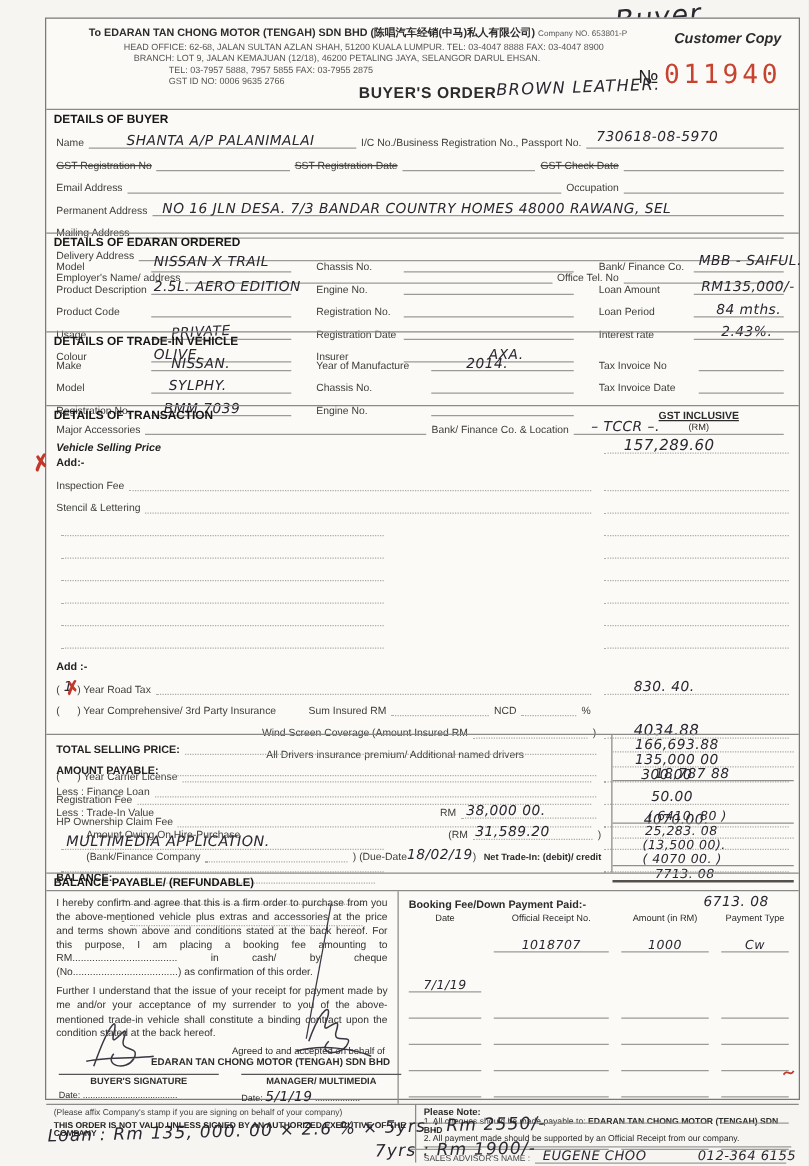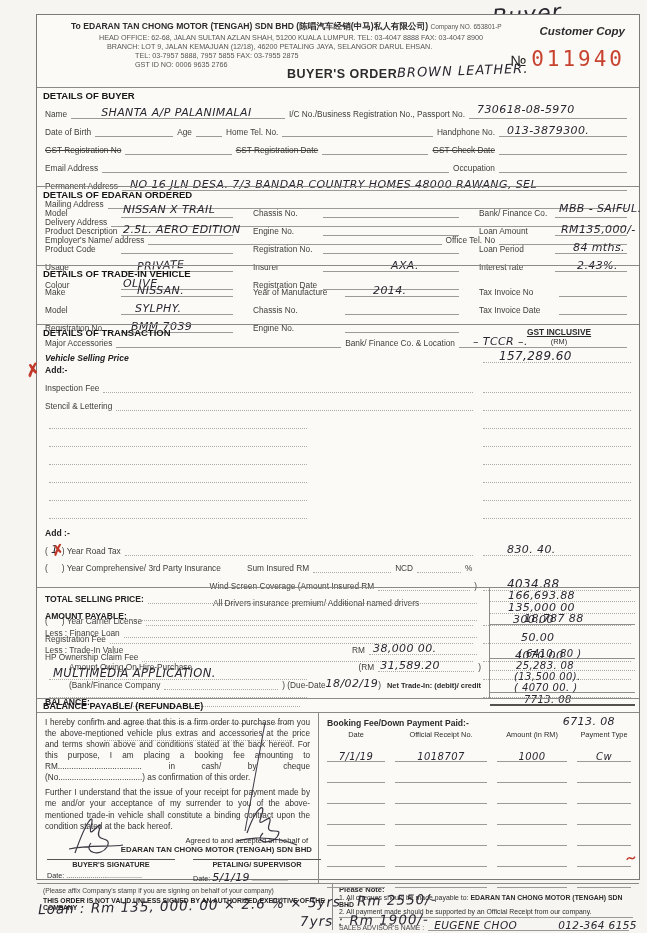--- a/index.html
+++ b/index.html
@@ -66,32 +66,20 @@
         <span class="lbl">Name</span>
         <span class="ln" style="flex:1.15;">
             <span class="hw" style="left:30px;">SHANTA  A/P  PALANIMALAI</span>
           </span>
         <span class="lbl">I/C No./Business Registration No., Passport No.</span>
         <span class="ln" style="flex:.85;">
             <span class="hw" style="bottom:2px;text-align:right;">730618-08-5970</span>
           </span>
       </div>
       <div class="row">
-        <span class="lbl">Date of Birth</span>
-        <span class="ln fix" style="width:78px;"></span>
-        <span class="lbl">Age</span>
-        <span class="ln fix" style="width:26px;"></span>
-        <span class="lbl">Home Tel. No.</span>
-        <span class="ln"></span>
-        <span class="lbl">Handphone No.</span>
-        <span class="ln fix" style="width:128px;">
-            <span class="hw">013-3879300.</span>
-          </span>
-      </div>
-      <div class="row">
         <span class="lbl strike">GST Registration No</span>
         <span class="ln"></span>
         <span class="lbl strike">SST Registration Date</span>
         <span class="ln"></span>
         <span class="lbl strike">GST Check Date</span>
         <span class="ln fix" style="width:128px;"></span>
       </div>
       <div class="row">
         <span class="lbl">Email Address</span>
         <span class="ln"></span>
@@ -160,28 +148,28 @@
             </div>
           <div class="row">
               <span class="lbl" style="width:66px;">Engine No.</span>
               <span class="ln"></span>
             </div>
           <div class="row">
               <span class="lbl" style="width:66px;">Registration No.</span>
               <span class="ln"></span>
             </div>
           <div class="row">
+              <span class="lbl" style="width:66px;">Registration Date</span>
+              <span class="ln"></span>
+            </div>
+          <div class="row">
               <span class="lbl" style="width:66px;">Insurer</span>
               <span class="ln">
                 <span class="hw" style="left:68px;">AXA.</span>
               </span>
-            </div>
-          <div class="row">
-              <span class="lbl" style="width:66px;">Registration Date</span>
-              <span class="ln"></span>
             </div>
         </div>
         <div style="flex:1;">
           <div class="row">
               <span class="lbl" style="width:72px;">Bank/ Finance Co.</span>
               <span class="ln">
                 <span class="hw" style="left:4px;bottom:2px;">MBB - SAIFUL.</span>
               </span>
             </div>
           <div class="row">
@@ -508,39 +496,39 @@
 
         <svg class="sig" width="90" height="48" viewBox="0 0 90 48" style="left:20px;top:96px;">
           <path d="M18 44 C 30 10, 38 2, 34 18 C 30 34, 48 4, 42 22 C 38 34, 56 26, 50 38 C 44 48, 26 44, 34 34 M 12 40 C 30 36, 54 38, 66 36" stroke="#3a3742" stroke-width="1.2" fill="none"></path>
         </svg>
         <svg class="sig" width="120" height="130" viewBox="0 0 120 130" style="left:150px;top:8px;">
           <path d="M78 2 L 58 110" stroke="#3a3742" stroke-width="1" fill="none"></path>
           <path d="M60 112 C 70 84, 80 80, 74 96 C 68 112, 88 86, 82 104 C 78 116, 98 104, 90 116 C 84 124, 66 122, 76 112 M 50 120 C 70 114, 96 118, 110 124" stroke="#3a3742" stroke-width="1.2" fill="none"></path>
         </svg>
 
         <div style="position:absolute;left:10px;top:146px;width:128px;border-top:1px solid #555;text-align:center;font-size:7.4px;font-weight:bold;">BUYER'S SIGNATURE</div>
-        <div style="position:absolute;left:156px;top:146px;width:128px;border-top:1px solid #555;text-align:center;font-size:7.4px;font-weight:bold;">PETALING/ SUPERVISOR</div>
+        <div style="position:absolute;left:156px;top:146px;width:128px;border-top:1px solid #555;text-align:center;font-size:7.4px;font-weight:bold;">MANAGER/ MULTIMEDIA</div>
         <div style="position:absolute;left:10px;top:158px;font-size:7.2px;"><span>Date:</span> ......................................</div>
         <div style="position:absolute;left:156px;top:158px;font-size:7.2px;"><span>Date:</span> <span class="hw" style="font-size:11px;">5/1/19</span> ..................</div>
       </div>
 
       <div style="flex:1;position:relative;">
         <div style="display:flex;align-items:flex-end;padding:2px 8px 0;">
           <span style="font-size:8.6px;font-weight:bold;">Booking Fee/Down Payment Paid:-</span>
           <span style="flex:1;"></span>
           <span class="hw" style="font-size:11px;margin-right:16px;">6713. 08</span>
         </div>
         <div class="brow" style="margin-top:2px;">
           <span style="width:58px;text-align:center;font-size:7.4px;">Date</span>
           <span style="width:92px;text-align:center;font-size:7.4px;">Official Receipt No.</span>
           <span style="width:70px;text-align:center;font-size:7.4px;">Amount (in RM)</span>
           <span style="width:54px;text-align:center;font-size:7.4px;">Payment Type</span>
         </div>
         <div class="brow" style="margin-top:11px;">
-          <span class="bcell" style="width:58px;">
+          <span class="bcell" style="width:58px;margin-top:32px;">
               <span class="hw">7/1/19</span>
             </span>
           <span class="bcell" style="width:92px;">
               <span class="hw">1018707</span>
             </span>
           <span class="bcell" style="width:70px;">
               <span class="hw">1000</span>
             </span>
           <span class="bcell" style="width:54px;">
               <span class="hw">Cw</span>

